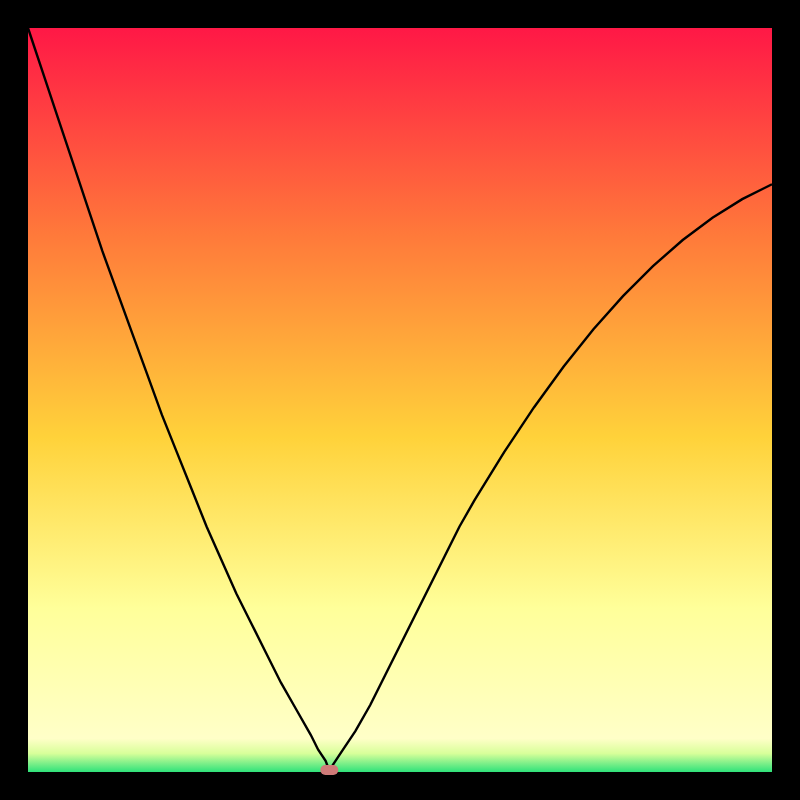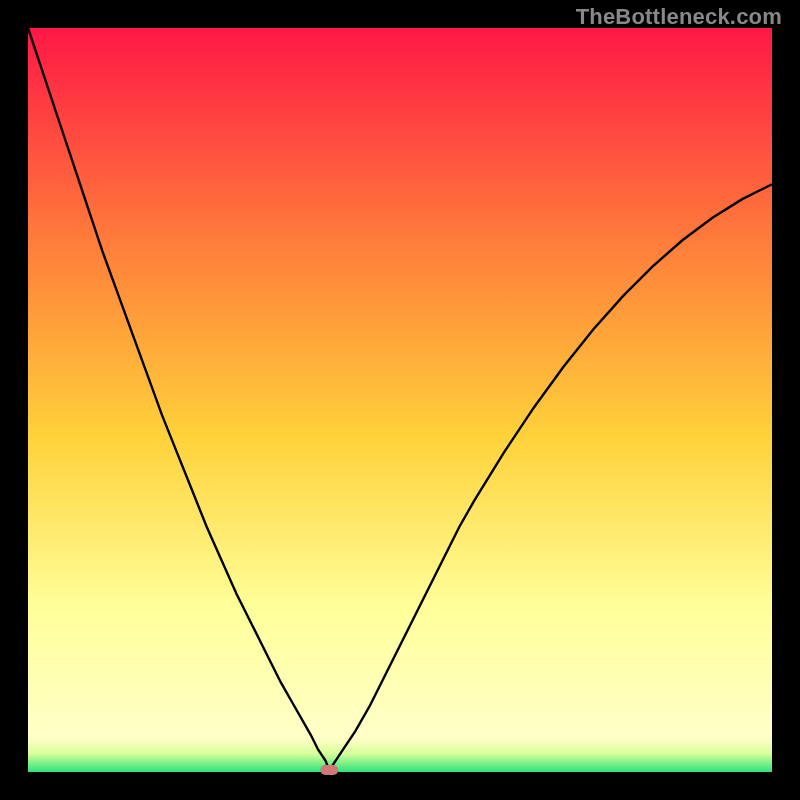--- a/index.html
+++ b/index.html
@@ -27,21 +27,20 @@
     z-index: 10;
   }
   svg {
     display: block;
   }
 </style>
 </head>
 <body>
 
 <div class="wrap">
-  <div class="watermark">TheBottleneck.com</div>
 
   <svg id="chart-svg" width="800" height="800" viewBox="0 0 800 800">
     <defs>
       <linearGradient id="bg-grad" x1="0" y1="0" x2="0" y2="1">
         <stop id="g0" offset="0%" stop-color="#ff1846"></stop>
         <stop id="g1" offset="28%" stop-color="#ff7a3a"></stop>
         <stop id="g2" offset="55%" stop-color="#ffd23a"></stop>
         <stop id="g3" offset="78%" stop-color="#ffff9a"></stop>
         <stop id="g4" offset="95.5%" stop-color="#ffffc8"></stop>
         <stop id="g5" offset="97.5%" stop-color="#d8ff9a"></stop>

